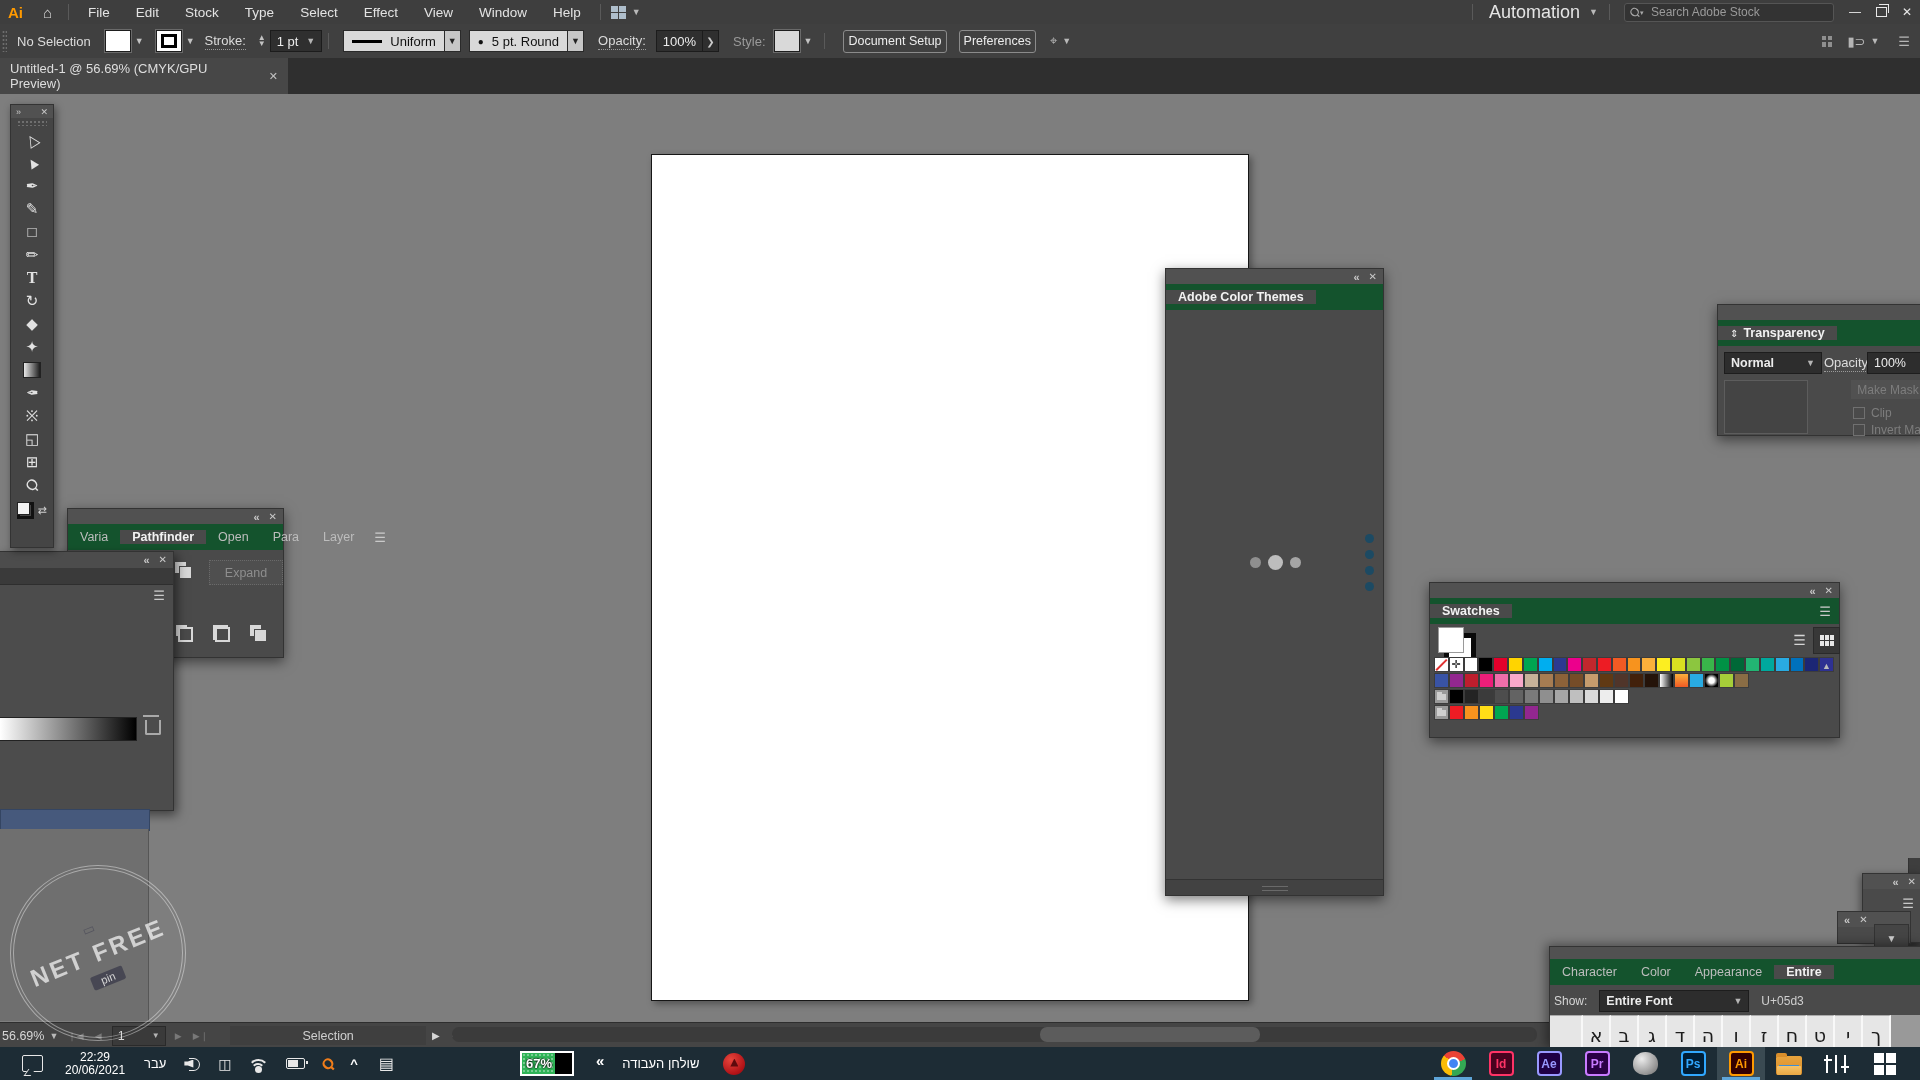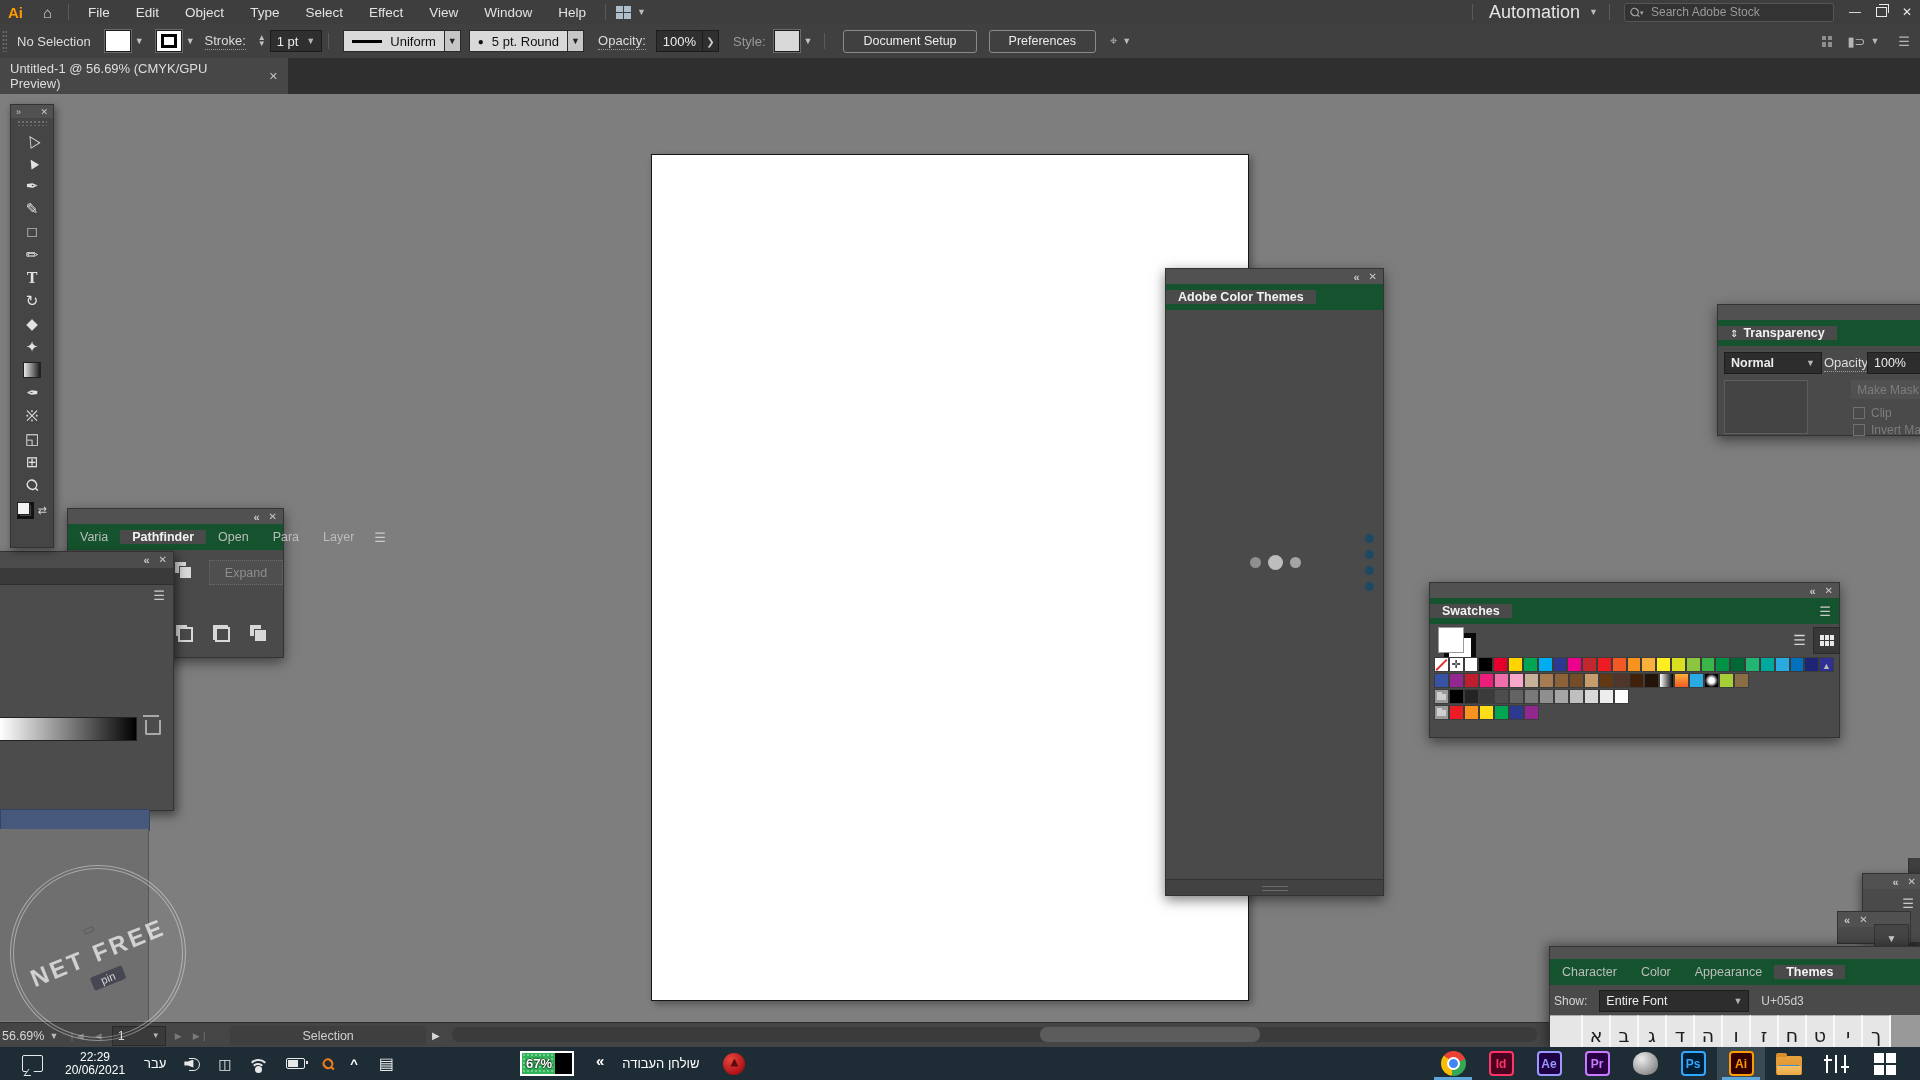--- a/index.html
+++ b/index.html
@@ -45,21 +45,21 @@
           padding:0 6px;font-size:13px;color:#ececec;margin-left:4px}
   .dfield .fch{margin-left:8px;color:#b5b5b5;font-size:9px}
   .lbtn{height:20px;background:#d9d9d9;color:#111;display:flex;align-items:center;padding:0 8px;
         font-size:13px;margin-left:8px;border:1px solid #2a2a2a}
   .lbtn .uline{width:30px;height:3px;background:#000;margin-right:8px}
   .lbtn .bdot{font-size:10px;margin-right:8px}
   .lchev{height:20px;width:15px;background:#c6c6c6;border:1px solid #2a2a2a;border-left:none;
          display:flex;align-items:center;justify-content:center;color:#222;font-size:9px}
   .gobtn{height:20px;width:15px;background:#2f2f2f;border:1px solid #1c1c1c;border-left:none;display:flex;align-items:center;justify-content:center;color:#c9c9c9;font-size:10px}
   .obtn{height:21px;border:1px solid #8b8b8b;border-radius:3px;color:#ececec;font-size:12.5px;
-        display:flex;align-items:center;padding:0 19px;margin-left:12px;background:transparent}
+        display:flex;align-items:center;padding:0 4px;margin-left:12px;background:transparent}
   .cgrid4{width:11px;height:11px;display:grid;grid-template-columns:4px 4px;gap:2px;margin-left:14px}
   .cgrid4 i{background:#8f8f8f}
   .cicon{color:#b5b5b5;font-size:13px;margin-left:14px}
   
   .tabbar{position:absolute;left:0;top:58px;width:1920px;height:36px;background:#2f2f2f}
   .doctab{position:absolute;left:0;top:0;height:36px;width:268px;background:#474747;display:flex;
           align-items:center;padding:0 10px;font-size:13px;color:#dedede}
   .doctab .x{margin-left:14px;color:#c2c2c2;font-size:11px}
   
   .workspace{position:absolute;left:0;top:94px;width:1920px;height:953px;overflow:hidden}
@@ -162,21 +162,21 @@
   .fragB{position:absolute;left:1837px;top:817px;width:72px;height:31px;background:#4a4a4a;border:1px solid #333}
   .chevbtn{position:absolute;left:1874px;top:830px;width:33px;height:27px;background:#454545;border:1px solid #333;
            display:flex;align-items:center;justify-content:center;color:#d0d0d0;font-size:10px}
   .dockedge{position:absolute;left:1908px;top:764px;width:12px;height:90px;background:#3e3e3e;border-left:1px solid #333}
   
   .gdock{position:absolute;left:1549px;top:852px;width:371px;height:101px;background:#4a4a4a;
          border:1px solid #333;box-shadow:-3px -2px 10px rgba(0,0,0,.4)}
   .gdock .strip{height:12px;background:#515151}
   .gshow{display:flex;align-items:center;padding:5px 4px 0 4px;gap:12px}
   .gsel{width:136px;height:20px;background:#2d2d2d;border:1px solid #1d1d1d;display:flex;align-items:center;
-        font-size:12.5px;color:#ececec;padding:0 6px;font-weight:normal}
+        font-size:12.5px;color:#ececec;padding:0 6px;font-weight:bold}
   .gsel .fch{margin-left:auto;color:#b5b5b5;font-size:9px}
   .gulabel{font-size:12px;color:#cfcfcf}
   #glyphrow{position:absolute;left:0;bottom:0;height:33px;width:100%;display:flex;background:#999}
   .gcell{width:28px;height:33px;background:#e6e6e6;border-right:2px solid #f8f8f8;border-top:1px solid #aaa;
          display:flex;align-items:flex-end;justify-content:center;font-family:"DejaVu Sans",sans-serif;
          font-size:19px;color:#1c1c1c;padding-bottom:2px;box-sizing:border-box}
   .gcell:first-child{width:33px}
   
   .statusbar{position:absolute;left:0;top:928px;width:1549px;height:25px;background:#454545;border-top:1px solid #2e2e2e;
              display:flex;align-items:center;font-size:12.5px;color:#d6d6d6}
@@ -251,21 +251,21 @@
 
 <div id="app">
 
   <div class="menubar">
     <span class="ailogo">Ai</span>
     <span class="home">⌂</span>
     <span class="vsep"></span>
     <div id="menus">
         <div class="mi">File</div>
         <div class="mi">Edit</div>
-        <div class="mi">Object</div>
+        <div class="mi">Stock</div>
         <div class="mi">Type</div>
         <div class="mi">Select</div>
         <div class="mi">Effect</div>
         <div class="mi">View</div>
         <div class="mi">Window</div>
         <div class="mi">Help</div>
       </div>
     <span class="vsep"></span>
     <span class="wsgrid">
         <i></i>
@@ -653,21 +653,21 @@
       </div>
     </div>
     <div class="chevbtn">▼</div>
 
     <div class="gdock">
       <div class="strip"></div>
       <div class="ptabs" id="gl-tabs">
           <div class="ptab">Character</div>
           <div class="ptab">Color</div>
           <div class="ptab">Appearance</div>
-          <div class="ptab on">Themes</div>
+          <div class="ptab on">Entire</div>
         </div>
       <div class="gshow">
         <span style="font-size:12px;color:#d6d6d6">Show:</span>
         <span class="gsel">
           <span>Entire Font</span>
           <span class="fch">▼</span>
         </span>
         <span class="gulabel">U+05d3</span>
       </div>
       <div id="glyphrow">

